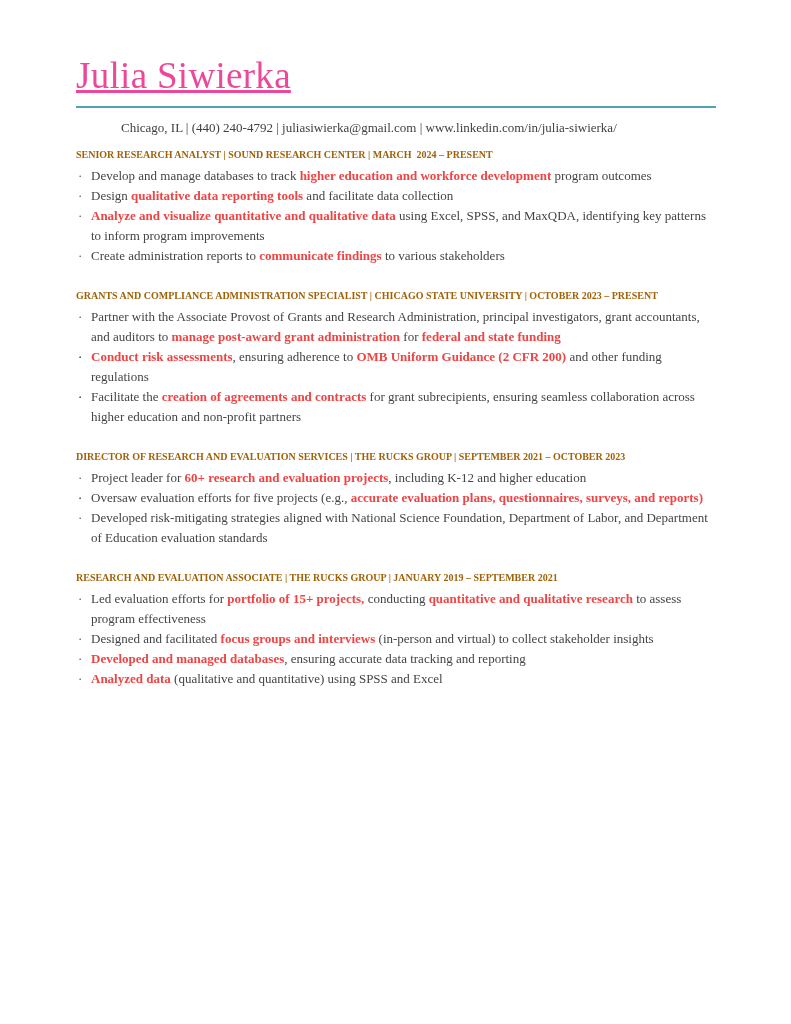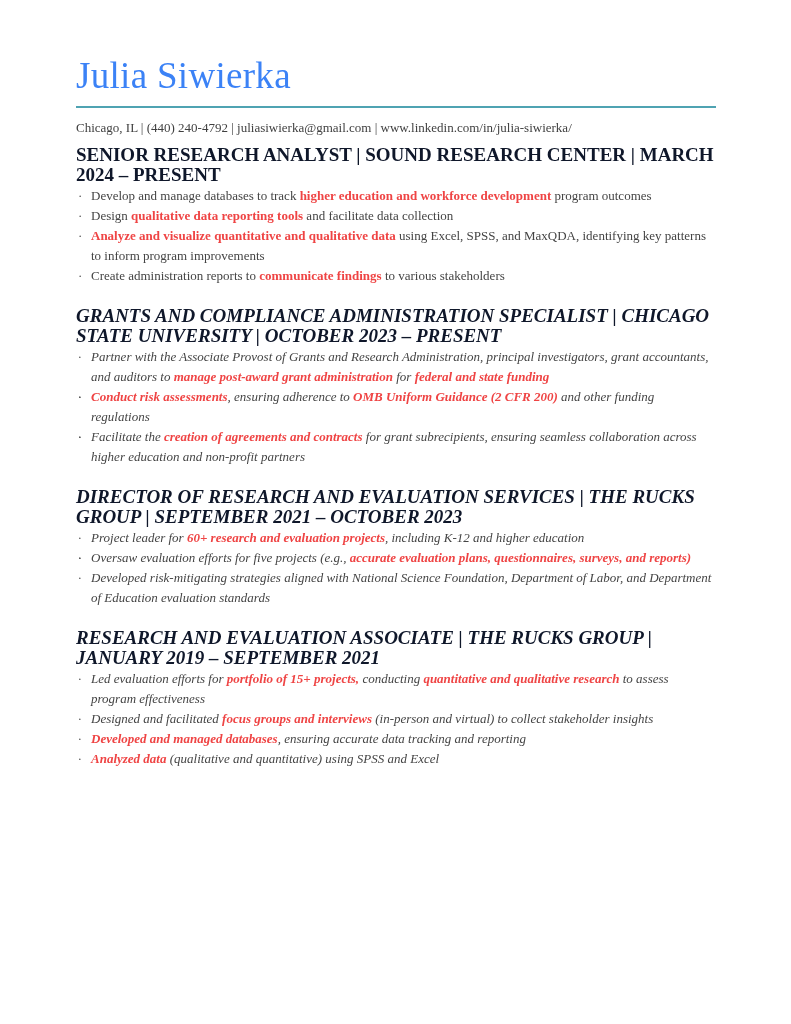--- a/index.html
+++ b/index.html
@@ -7,35 +7,35 @@
   body {
     width:791px; min-height:1024px; margin:0 auto;
     font-family:"Liberation Serif","DejaVu Serif",serif;
     color:#3f3f3f;
     -webkit-font-smoothing:antialiased;
   }
   .page { padding:54px 75px 40px 76px; }
 
   .name {
     font-size:37px; font-weight:400; line-height:1.18;
-    color:#3b82f6; letter-spacing:0.3px;
+    color:#ec4899; letter-spacing:0.3px;text-decoration:underline;
   }
   .rule { height:2px; background:#4fa3b2; margin-top:8px; }
-  .contact { margin-top:12px; font-size:13px; color:#3f3f3f; }
+  .contact { margin-top:12px; font-size:13px; color:#3f3f3f;margin-left:45px; }
 
   .section-heading {
     margin-top:23px; font-size:17px; font-weight:700; color:#2e7f93;
     letter-spacing:0.2px;
   }
 
   .jobs { margin-top:9px; }
-  .job + .job { margin-top:20px;font-style:italic; }
+  .job + .job { margin-top:20px; }
 
   .job-title {
-    font-size:19px; font-weight:700; color:#0f172a;
+    font-size:10px; font-weight:700; color:#a16207;
     line-height:20px; white-space:pre-wrap;
   }
 
   ul.bullets { list-style:none; margin-top:1px; }
   li.bullet {
     position:relative; padding-left:15px;
     font-size:13px; line-height:20px; color:#444444;
   }
   li.bullet .dot { position:absolute; left:2px; top:0; color:#555555; }
   .b { font-weight:700; color:#ef4444; }

